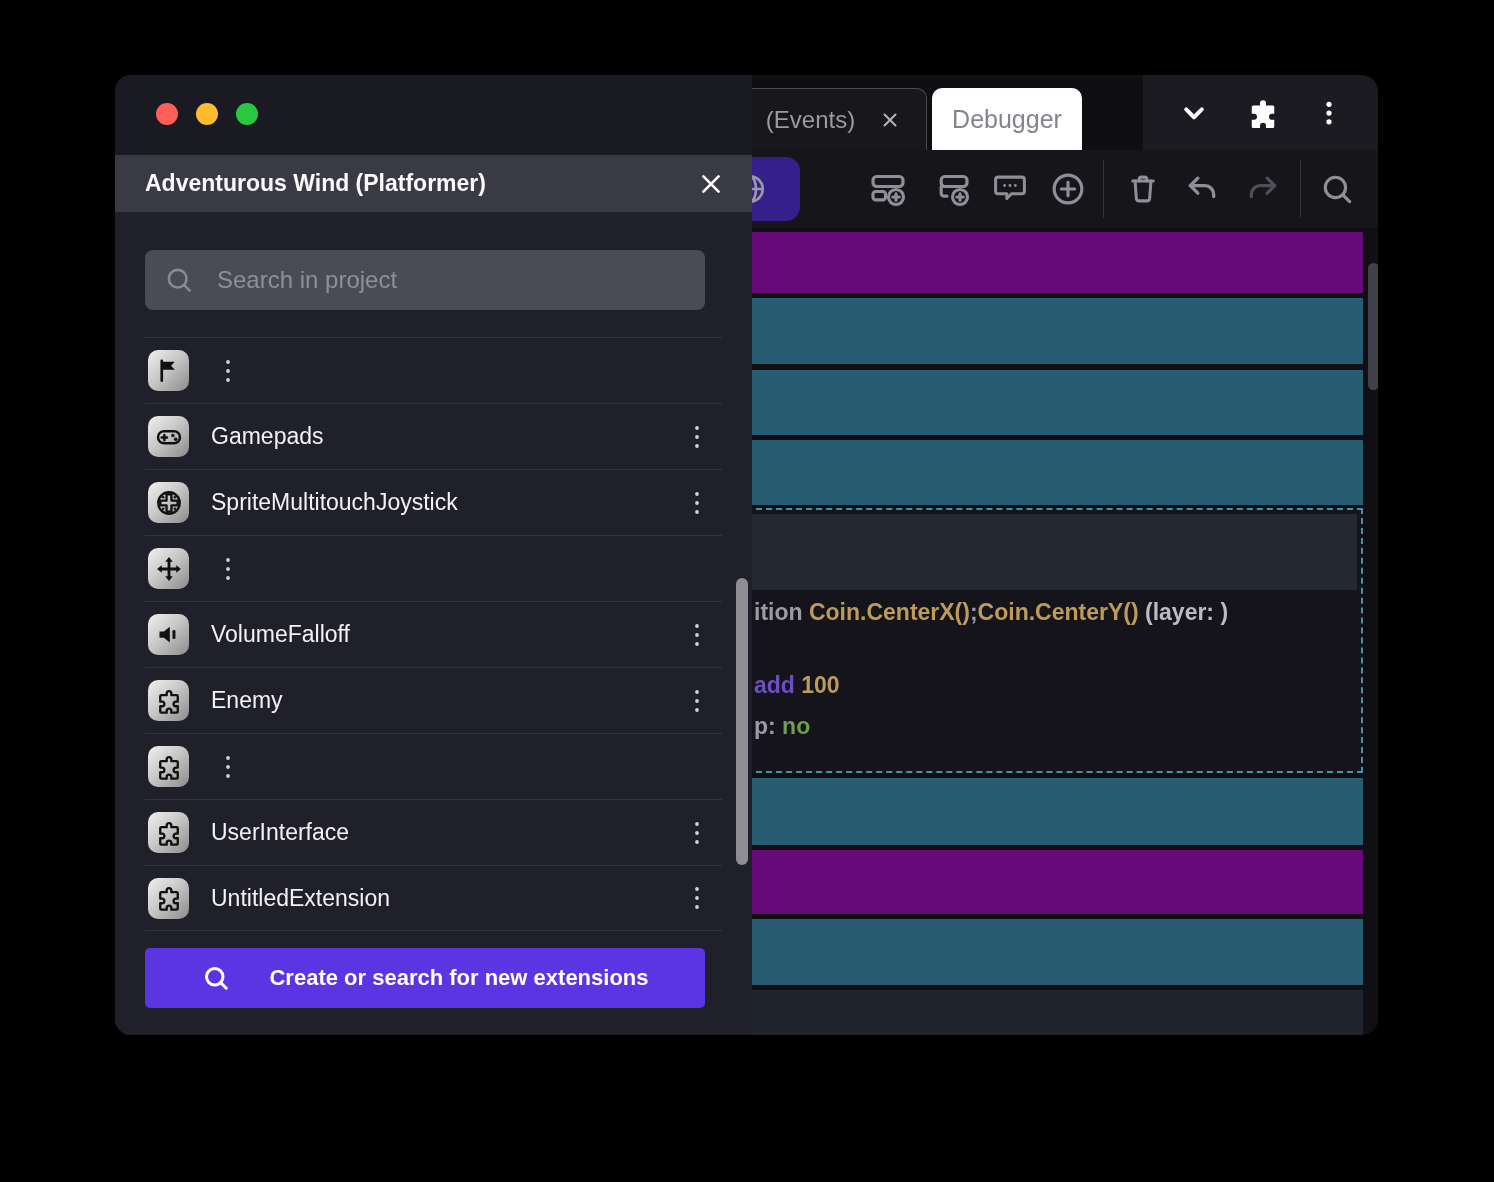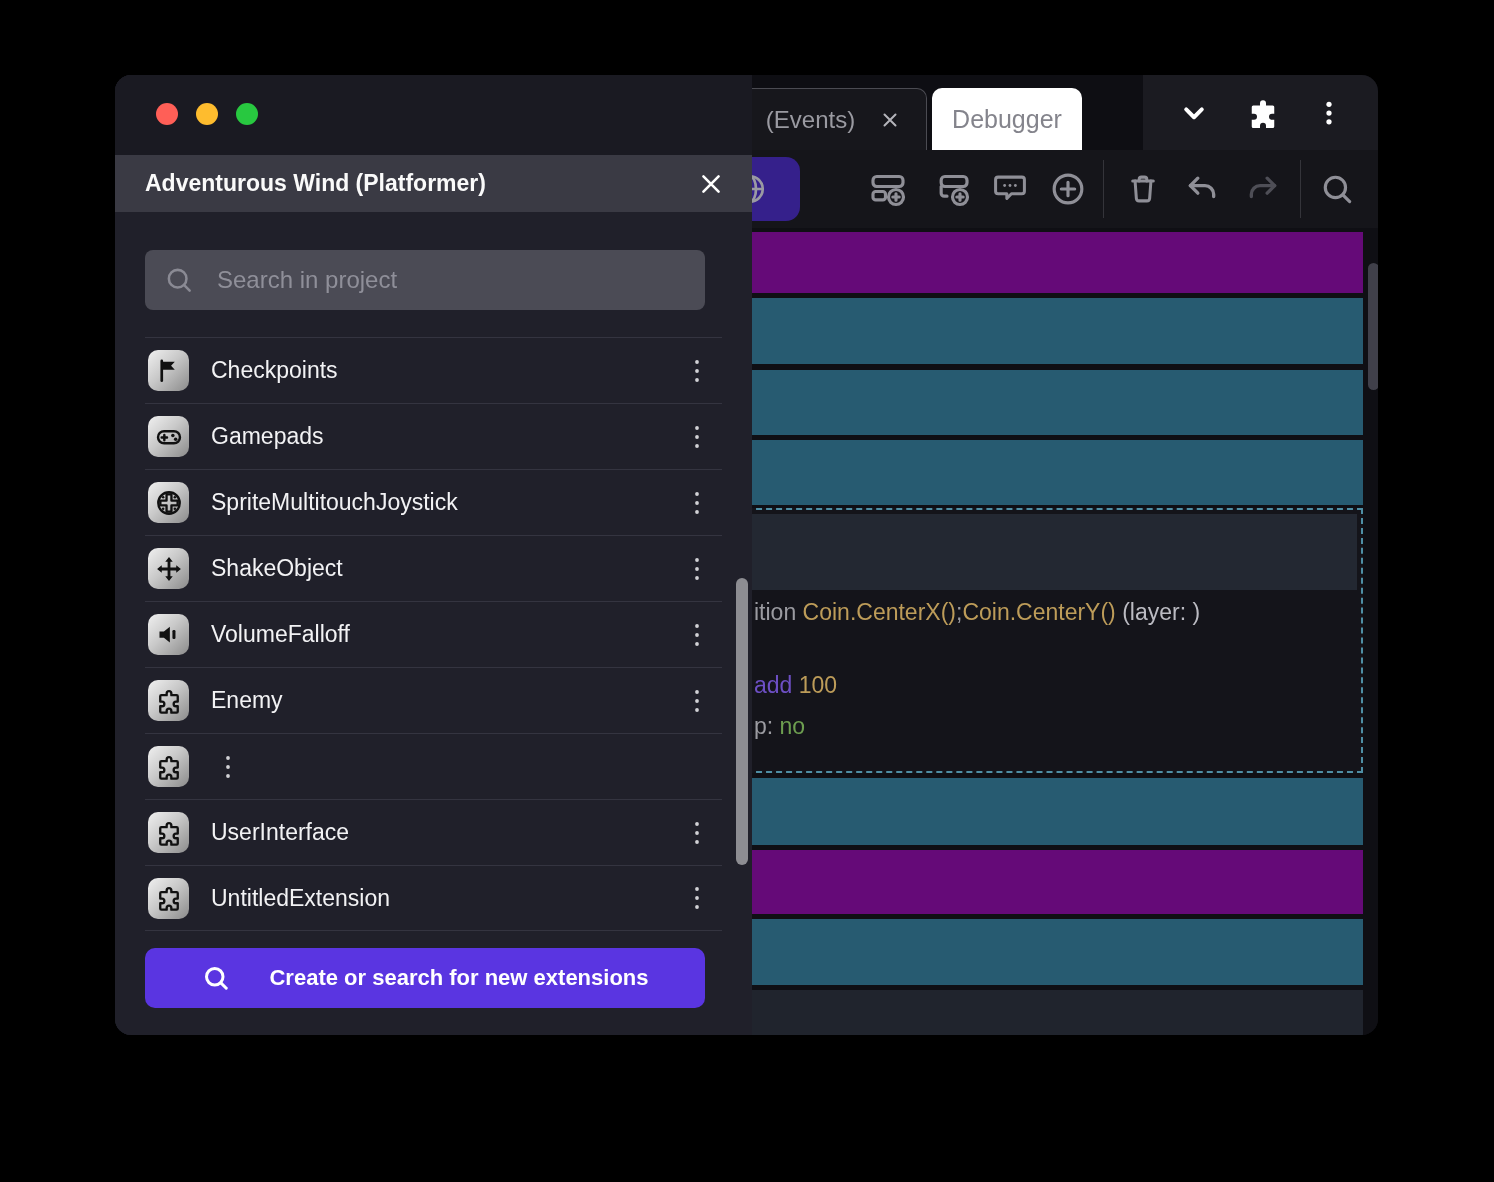--- a/index.html
+++ b/index.html
@@ -24,21 +24,21 @@
   .tbtn{position:absolute;top:39px;transform:translate(-50%,-50%);width:44px;height:44px;display:flex;
         align-items:center;justify-content:center;cursor:pointer;}
   .tdiv{position:absolute;top:10px;width:1px;height:58px;background:#34343a;}
   .sheet{position:absolute;left:0;top:153px;width:100%;height:807px;background:#0f0f14;overflow:hidden;}
   .bar{position:absolute;left:0;width:1248px;}
   .bar.purple{background:linear-gradient(90deg,rgba(0,0,0,.35),rgba(0,0,0,0) 110px),var(--purple-bar,#650a78);}
   .bar.teal{background:linear-gradient(90deg,rgba(0,0,0,.3),rgba(0,0,0,0) 110px),var(--teal-bar,#275b71);}
   .sel-event{position:absolute;left:0;top:280px;width:1248px;height:265px;background:#14141a;
              border:2px dashed var(--selection,#4f8fa5);}
   .cond-block{position:absolute;left:4px;top:4px;right:4px;height:76px;background:#232832;}
-  .code-line{position:absolute;left:637px;font-size:23px;line-height:27px;white-space:pre;}
+  .code-line{position:absolute;left:637px;font-size:23px;line-height:27px;white-space:pre;font-weight:bold;}
   .tok-gray{color:var(--code-gray,#9b9ba1);}
   .tok-gold{color:var(--gold,#bd9c59);}
   .tok-purple{color:var(--code-purple,#6d4fc4);}
   .tok-green{color:var(--code-green,#6d9e50);}
   .tok-light{color:var(--code-light,#bbbbc2);}
   .sheet-footer{position:absolute;left:0;top:762px;width:1248px;height:45px;background:#20242d;}
   .ev-scroll{position:absolute;left:1253px;top:35px;width:11px;height:127px;border-radius:6px;background:#40404a;cursor:grab;}
   
   .panel{position:absolute;left:0;top:0;width:637px;height:960px;background:var(--panel-bg,#20202a);
          border-radius:16px 0 0 16px;z-index:5;}
@@ -54,21 +54,21 @@
   .search-box input{background:transparent;border:none;outline:none;color:#d8d8de;font-size:24px;width:100%;}
   .search-box input::placeholder{color:#8f8f99;}
   .ext-list{position:absolute;left:30px;top:262px;width:577px;margin:0;padding:0;list-style:none;}
   .ext-row{height:66px;display:flex;align-items:center;border-top:1px solid var(--divider,#343440);cursor:pointer;}
   .ext-row:last-child{border-bottom:1px solid var(--divider,#343440);}
   .ext-icon{width:41px;height:41px;border-radius:10px;margin:0 22px 0 3px;flex:none;
             background:linear-gradient(135deg,#f0f0f0 0%,#c9c9c9 45%,#8b8b8b 100%);
             display:flex;align-items:center;justify-content:center;}
   .ext-label{color:#f2f2f4;font-size:23px;flex:1;}
   .kebab{width:34px;height:40px;display:flex;align-items:center;justify-content:center;cursor:pointer;margin-right:8px;}
-  .cta{position:absolute;left:30px;top:873px;width:560px;height:60px;border:none;border-radius:10px;
+  .cta{position:absolute;left:30px;top:873px;width:560px;height:60px;border:none;border-radius:5px;
        background:var(--accent,#5a35e1);color:#fff;display:flex;align-items:center;justify-content:center;
        gap:38px;font-size:22px;font-weight:bold;cursor:pointer;}
   .panel-scroll{position:absolute;left:621px;top:503px;width:12px;height:287px;border-radius:6px;
                 background:#8d8d92;cursor:grab;}
   svg{display:block;}
 </style>
 </head>
 <body>
 
 <div class="stage">
@@ -226,21 +226,20 @@
       </div>
 
       <ul class="ext-list">
         <li class="ext-row">
           <span class="ext-icon">
             <svg width="27" height="27" viewBox="0 0 24 24">
                 <path d="M6 21V3.5" stroke="#111" stroke-width="2.4" stroke-linecap="round" fill="none"></path>
                 <path d="M6 4.2h11.6l-3.3 3.6 3.3 3.6H6z" fill="#111"></path>
               </svg>
           </span>
-          <span class="ext-label">Checkpoints</span>
           <span class="kebab">
             <svg width="20" height="30" viewBox="0 0 12 30">
                 <circle cx="6" cy="6" r="1.9" fill="#d2d2d6"></circle>
                 <circle cx="6" cy="15" r="1.9" fill="#d2d2d6"></circle>
                 <circle cx="6" cy="24" r="1.9" fill="#d2d2d6"></circle>
               </svg>
           </span>
         </li>
         <li class="ext-row">
           <span class="ext-icon">
@@ -280,21 +279,20 @@
               </svg>
           </span>
         </li>
         <li class="ext-row">
           <span class="ext-icon">
             <svg width="28" height="28" viewBox="0 0 24 24">
               <path d="M12 4.6v14.8M4.6 12h14.8" stroke="#111" stroke-width="2.4" fill="none"></path>
               <path d="M12 1.8 8.8 5.8h6.4zM12 22.2l-3.2-4h6.4zM1.8 12l4-3.2v6.4zM22.2 12l-4-3.2v6.4z" fill="#111"></path>
               </svg>
           </span>
-          <span class="ext-label">ShakeObject</span>
           <span class="kebab">
             <svg width="20" height="30" viewBox="0 0 12 30">
                 <circle cx="6" cy="6" r="1.9" fill="#d2d2d6"></circle>
                 <circle cx="6" cy="15" r="1.9" fill="#d2d2d6"></circle>
                 <circle cx="6" cy="24" r="1.9" fill="#d2d2d6"></circle>
               </svg>
           </span>
         </li>
         <li class="ext-row">
           <span class="ext-icon">

